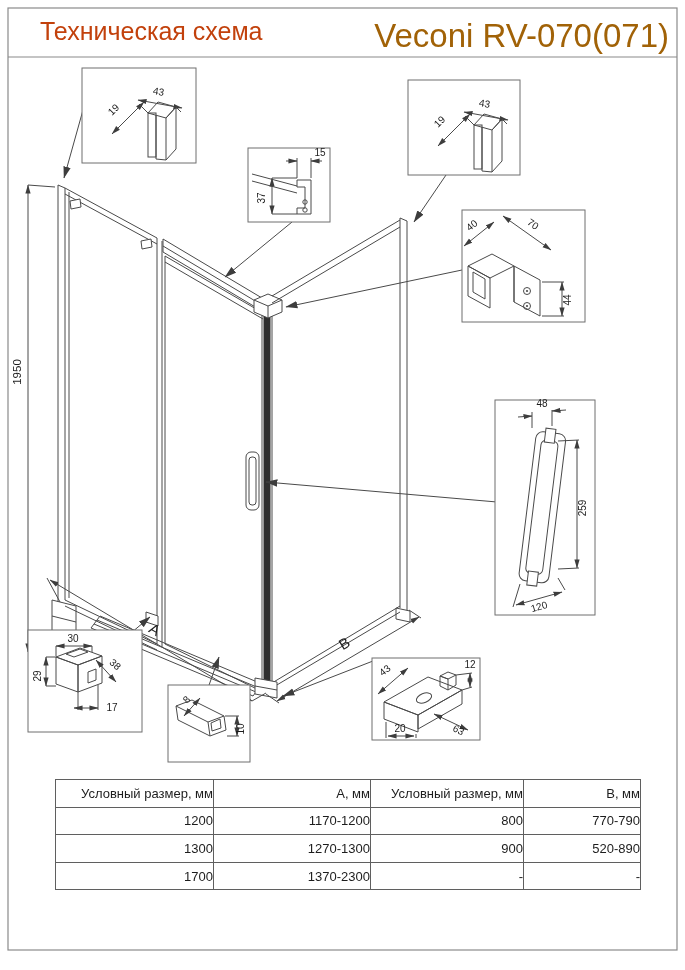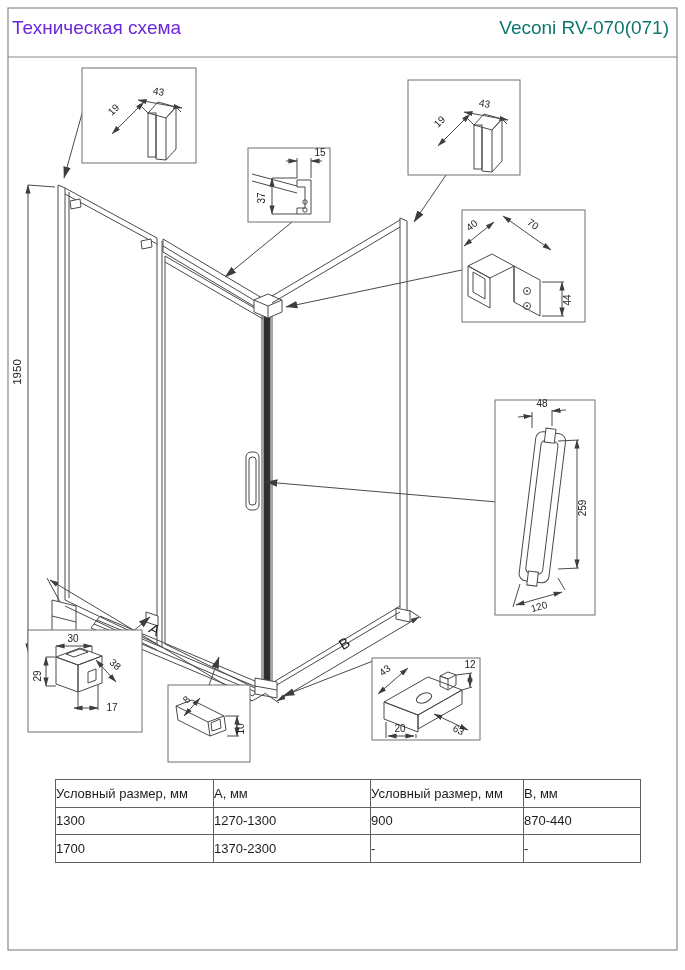--- a/index.html
+++ b/index.html
@@ -1,23 +1,23 @@
 <!DOCTYPE html>
 <html><head>
 <meta charset="utf-8">
 <style>
   html,body{margin:0;padding:0;background:#fff;}
   #page{position:relative;width:685px;height:970px;background:#fff;
         font-family:"Liberation Sans", sans-serif;color:#1d1d1d;overflow:hidden;}
   #frame-svg{position:absolute;left:0;top:0;}
-  .hdr-title{position:absolute;left:12px;top:17px;font-size:19px;color:#6d28d9;}
-  .hdr-model{position:absolute;right:16px;top:17px;font-size:19px;color:#0f766e;}
+  .hdr-title{position:absolute;left:40px;top:17px;font-size:25px;color:#c2410c;}
+  .hdr-model{position:absolute;right:16px;top:17px;font-size:33px;color:#a16207;}
   table.size{position:absolute;left:55px;top:779px;width:585px;border-collapse:collapse;
              font-size:13px;color:#1d1d1d;table-layout:fixed;}
-  table.size th, table.size td{border:1px solid #5f5f5f;text-align:left;vertical-align:middle;
+  table.size th, table.size td{border:1px solid #5f5f5f;text-align:right;vertical-align:middle;
              font-weight:400;height:26.6px;padding:0;overflow:hidden;white-space:nowrap;}
   svg .ln{stroke:#4a4a4a;stroke-width:1;fill:none;}
   svg .lnw{stroke:#4a4a4a;stroke-width:1;fill:#fff;}
   svg .box{stroke:#6f6f6f;stroke-width:1;fill:#fff;}
   svg .dim{font-family:"Liberation Sans",sans-serif;font-size:10px;fill:#1d1d1d;text-anchor:middle;}
   svg .dimB{font-family:"Liberation Sans",sans-serif;font-size:11.5px;fill:#1d1d1d;text-anchor:middle;}
   svg .ab{font-family:"Liberation Sans",sans-serif;font-size:15px;fill:#1d1d1d;text-anchor:middle;}
 </style>
 </head>
 <body>
@@ -295,24 +295,30 @@
     <thead>
       <tr>
         <th>Условный размер, мм</th>
         <th>А, мм</th>
         <th>Условный размер, мм</th>
         <th>В, мм</th>
       </tr>
     </thead>
     <tbody>
       <tr>
+        <td>1200</td>
+        <td>1170-1200</td>
+        <td>800</td>
+        <td>770-790</td>
+      </tr>
+      <tr>
         <td>1300</td>
         <td>1270-1300</td>
         <td>900</td>
-        <td>870-440</td>
+        <td>520-890</td>
       </tr>
       <tr>
         <td>1700</td>
         <td>1370-2300</td>
         <td>-</td>
         <td>-</td>
       </tr>
     </tbody>
   </table>
 

